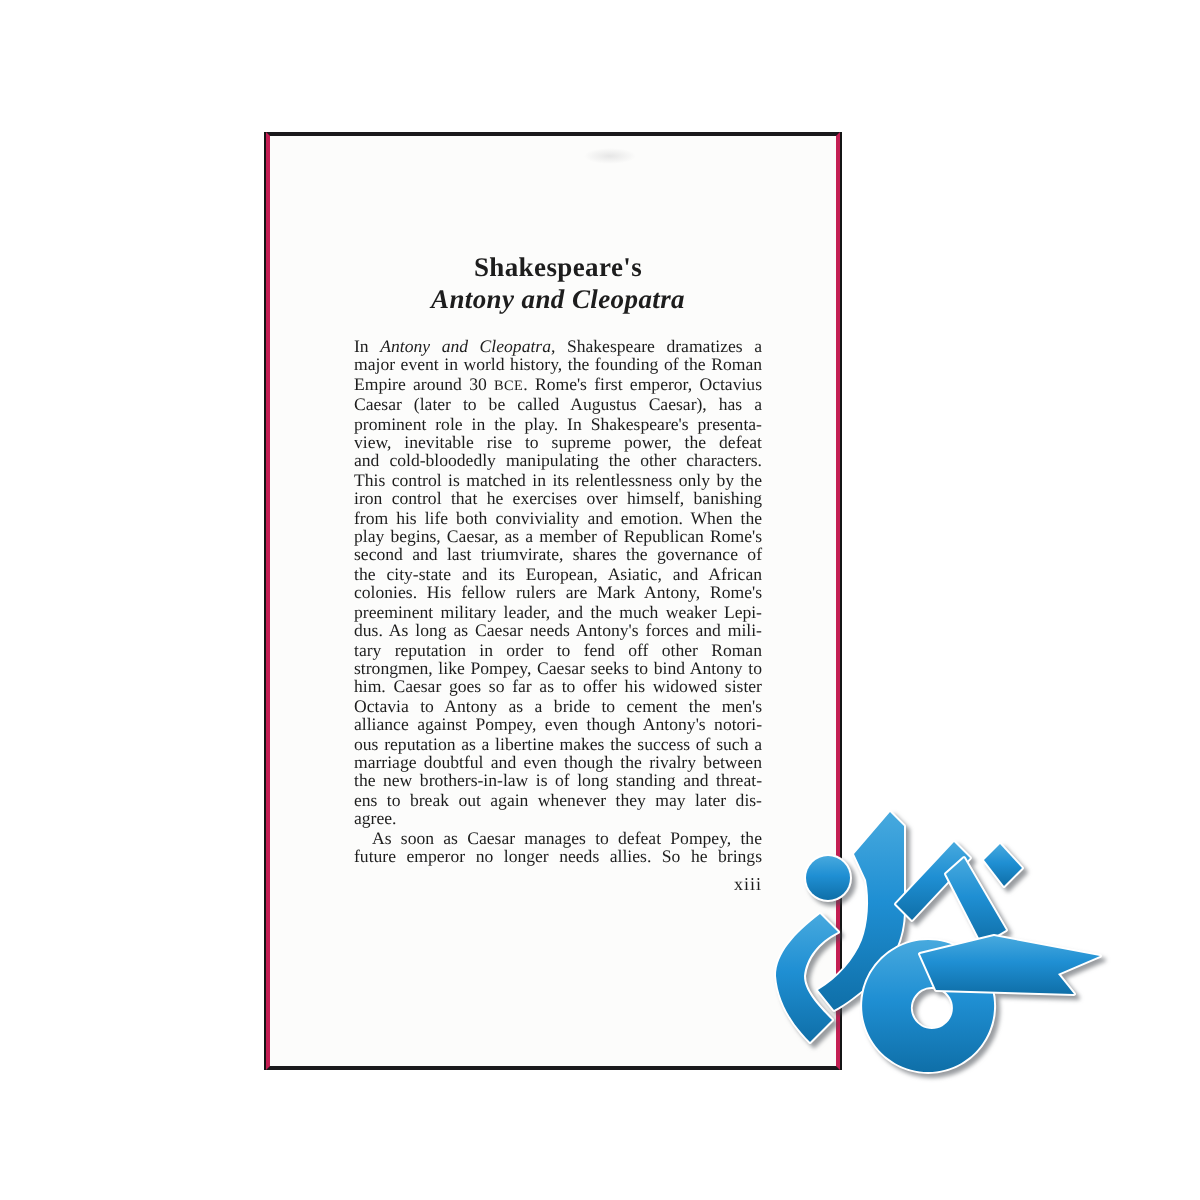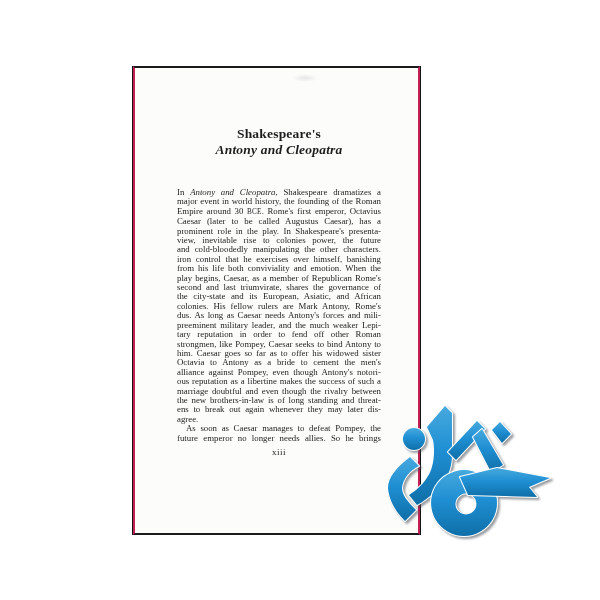--- a/index.html
+++ b/index.html
@@ -16,27 +16,27 @@
     box-shadow:-1px 0 0 #141414,1px 0 0 #141414;
   }
   .smudge{
     position:absolute;left:157px;top:6px;width:26px;height:8px;border-radius:50%;
     background:radial-gradient(closest-side,#e6e6e6,rgba(230,230,230,0));
   }
   .content{padding:0 37px 0 42px;}
   .title-block{margin-top:57px;text-align:center;color:#1d1d1d;}
   .title-1{font-size:13.5px;font-weight:bold;line-height:17px;letter-spacing:.2px;}
   .title-2{font-size:13.5px;font-weight:bold;font-style:italic;line-height:16px;letter-spacing:.2px;}
-  .body-text{margin-top:30px;font-size:8.8px;line-height:9.4px;color:#1d1d1d;}
+  .body-text{margin-top:11px;font-size:8.8px;line-height:9.4px;color:#1d1d1d;}
   .bodyline{text-align:justify;text-align-last:justify;}
   .bodyline.nojust{text-align-last:left;}
   .bodyline.indent{text-indent:9px;}
   .bodyline i{font-style:italic;}
   .sc{text-transform:uppercase;font-size:7.2px;letter-spacing:.2px;}
-  .pagenum{margin-top:4px;text-align:center;font-size:9px;color:#1d1d1d;letter-spacing:.5px;}
+  .pagenum{margin-top:4px;text-align:right;font-size:9px;color:#1d1d1d;letter-spacing:.5px;}
   .watermark{
     position:absolute;left:380px;top:400px;width:220px;height:200px;
     filter:drop-shadow(2.2px 2.6px 1.1px rgba(70,75,82,.55));
   }
 </style>
 </head>
 <body>
 
 <div class="page">
   <div class="smudge"></div>
@@ -44,30 +44,31 @@
     <div class="title-block">
       <div class="title-1">Shakespeare's</div>
       <div class="title-2">Antony and Cleopatra</div>
     </div>
     <div class="body-text">
         <div class="bodyline">In <i>Antony and Cleopatra</i>, Shakespeare dramatizes a</div>
         <div class="bodyline">major event in world history, the founding of the Roman</div>
         <div class="bodyline">Empire around 30 <span class="sc">bce</span>. Rome's first emperor, Octavius</div>
         <div class="bodyline">Caesar (later to be called Augustus Caesar), has a</div>
         <div class="bodyline">prominent role in the play. In Shakespeare's presenta-</div>
-        <div class="bodyline">view, inevitable rise to colonies power, the future</div>
+        <div class="bodyline">view, inevitable rise to supreme power, the defeat</div>
         <div class="bodyline">and cold-bloodedly manipulating the other characters.</div>
+        <div class="bodyline">This control is matched in its relentlessness only by the</div>
         <div class="bodyline">iron control that he exercises over himself, banishing</div>
         <div class="bodyline">from his life both conviviality and emotion. When the</div>
         <div class="bodyline">play begins, Caesar, as a member of Republican Rome's</div>
         <div class="bodyline">second and last triumvirate, shares the governance of</div>
         <div class="bodyline">the city-state and its European, Asiatic, and African</div>
         <div class="bodyline">colonies. His fellow rulers are Mark Antony, Rome's</div>
+        <div class="bodyline">preeminent military leader, and the much weaker Lepi-</div>
         <div class="bodyline">dus. As long as Caesar needs Antony's forces and mili-</div>
-        <div class="bodyline">preeminent military leader, and the much weaker Lepi-</div>
         <div class="bodyline">tary reputation in order to fend off other Roman</div>
         <div class="bodyline">strongmen, like Pompey, Caesar seeks to bind Antony to</div>
         <div class="bodyline">him. Caesar goes so far as to offer his widowed sister</div>
         <div class="bodyline">Octavia to Antony as a bride to cement the men's</div>
         <div class="bodyline">alliance against Pompey, even though Antony's notori-</div>
         <div class="bodyline">ous reputation as a libertine makes the success of such a</div>
         <div class="bodyline">marriage doubtful and even though the rivalry between</div>
         <div class="bodyline">the new brothers-in-law is of long standing and threat-</div>
         <div class="bodyline">ens to break out again whenever they may later dis-</div>
         <div class="bodyline nojust">agree.</div>

